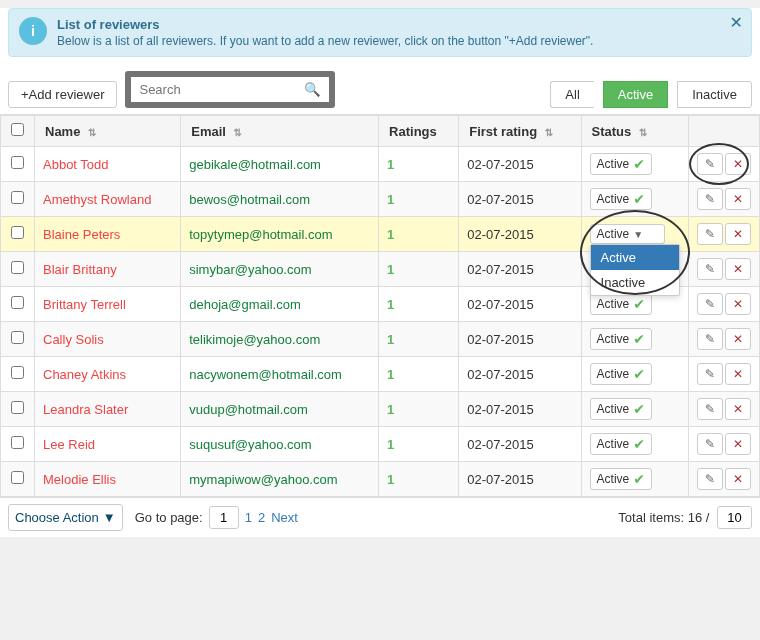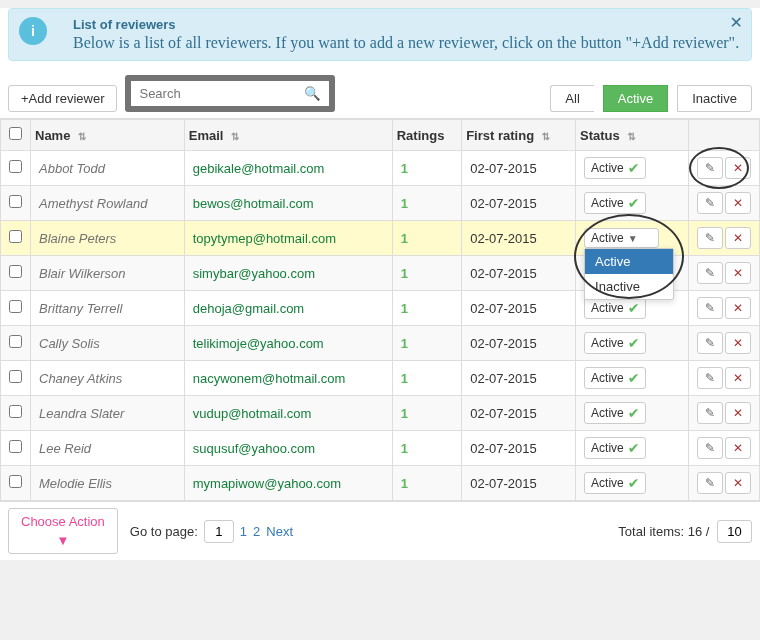--- a/index.html
+++ b/index.html
@@ -16,23 +16,23 @@
       position: relative;
     }
     .info-banner .info-icon {
       width: 28px; height: 28px; border-radius: 50%;
       background: #5bc0de;
       color: white;
       display: flex; align-items: center; justify-content: center;
       font-weight: bold; font-size: 14px;
       margin-right: 10px; flex-shrink: 0;
     }
-    .info-banner .info-text { flex: 1; margin-left: 16px; }
+    .info-banner .info-text { flex: 1; }
     .info-banner .info-title { font-weight: bold; font-size: 13px; color: #31708f; }
-    .info-banner .info-desc { color: #31708f; font-size: 16px; margin-top: 2px; font-family: Liberation Serif, serif; }
+    .info-banner .info-desc { color: #31708f; font-size: 12px; margin-top: 2px; }
     .info-banner .close-btn {
       position: absolute; top: 6px; right: 8px;
       color: #31708f; cursor: pointer; font-size: 16px; line-height: 1;
     }
 
     .toolbar {
       display: flex; align-items: flex-end; padding: 6px 8px; gap: 8px; background: #fff;
       border-bottom: 1px solid #ddd;
     }
     .add-btn {
@@ -58,31 +58,31 @@
     .filter-btn:first-child { border-radius: 3px 0 0 3px; border-right: none; }
     .filter-btn:last-child { border-radius: 0 3px 3px 0; }
     .filter-btn.active-btn { background: #5cb85c; color: #fff; border-color: #4cae4c; }
     .filter-btn.inactive-btn { background: #fff; color: #333; }
 
     table {
       width: 100%; border-collapse: collapse; background: #fff;
     }
     thead tr { background: #f5f5f5; }
     th {
-      border: 1px solid #ddd; padding: 7px 4px; text-align: left;
+      border: 1px solid #ddd; padding: 7px 10px; text-align: left;
       font-weight: bold; font-size: 13px; color: #333;
     }
     th .sort-arrows { color: #999; font-size: 10px; margin-left: 4px; }
     td {
       border: 1px solid #ddd; padding: 6px 8px; font-size: 13px; color: #333;
     }
     tr:nth-child(even) td { background: #f9f9f9; }
     tr.highlight td { background: #fffbcc; }
 
-    .name-link { color: #737373; text-decoration: none; cursor: pointer; font-style: italic; }
+    .name-link { color: #ef4444; text-decoration: none; cursor: pointer; }
     .email-link { color: #15803d; text-decoration: none; cursor: pointer; }
 
     .ratings-num { color: #5cb85c; font-weight: bold; }
 
     .status-badge {
       display: inline-flex; align-items: center; gap: 4px;
       background: #fff; border: 1px solid #ccc; border-radius: 3px;
       padding: 2px 6px; font-size: 12px; color: #333;
     }
     .status-check { color: #5cb85c; font-size: 14px; }
@@ -135,21 +135,21 @@
       z-index: 200;
     }
 
     .footer {
       display: flex; align-items: center; padding: 6px 8px;
       background: #fff; border-top: 1px solid #ddd; gap: 12px;
     }
     .choose-action-btn {
       display: flex; align-items: center; gap: 4px;
       background: #fff; border: 1px solid #ccc; border-radius: 3px;
-      padding: 5px 12px; cursor: pointer; font-size: 13px; color: #ec4899; flex-direction: column;
+      padding: 5px 6px; cursor: pointer; font-size: 13px; color: #0c4a6e;
     }
     .go-to-page { display: flex; align-items: center; gap: 6px; font-size: 13px; color: #333; }
     .page-input {
       width: 30px; text-align: center; border: 1px solid #ccc;
       border-radius: 3px; padding: 3px 4px; font-size: 13px;
     }
     .page-link { color: #337ab7; text-decoration: none; cursor: pointer; }
     .total-items { margin-left: auto; font-size: 13px; color: #333; }
     .total-input {
       width: 35px; text-align: center; border: 1px solid #ccc;
@@ -250,21 +250,21 @@
               </div></div></td>
           <td class="action-cell">
             <div class="action-btns">
               <button class="edit-btn">✎</button>
               <button class="delete-btn">✕</button>
             </div>
           </td>
         </tr>
         <tr>
           <td class="checkbox-cell"><input type="checkbox" style=""></td>
-          <td><a class="name-link">Blair Wilkerson</a></td>
+          <td><a class="name-link">Blair Brittany</a></td>
           <td><a class="email-link">simybar@yahoo.com</a></td>
           <td><span class="ratings-num">1</span></td>
           <td>02-07-2015</td>
           <td><span class="status-badge">
               <span>Active</span>
               <span class="status-check">✔</span>
             </span></td>
           <td class="action-cell">
             <div class="action-btns">
               <button class="edit-btn">✎</button>

